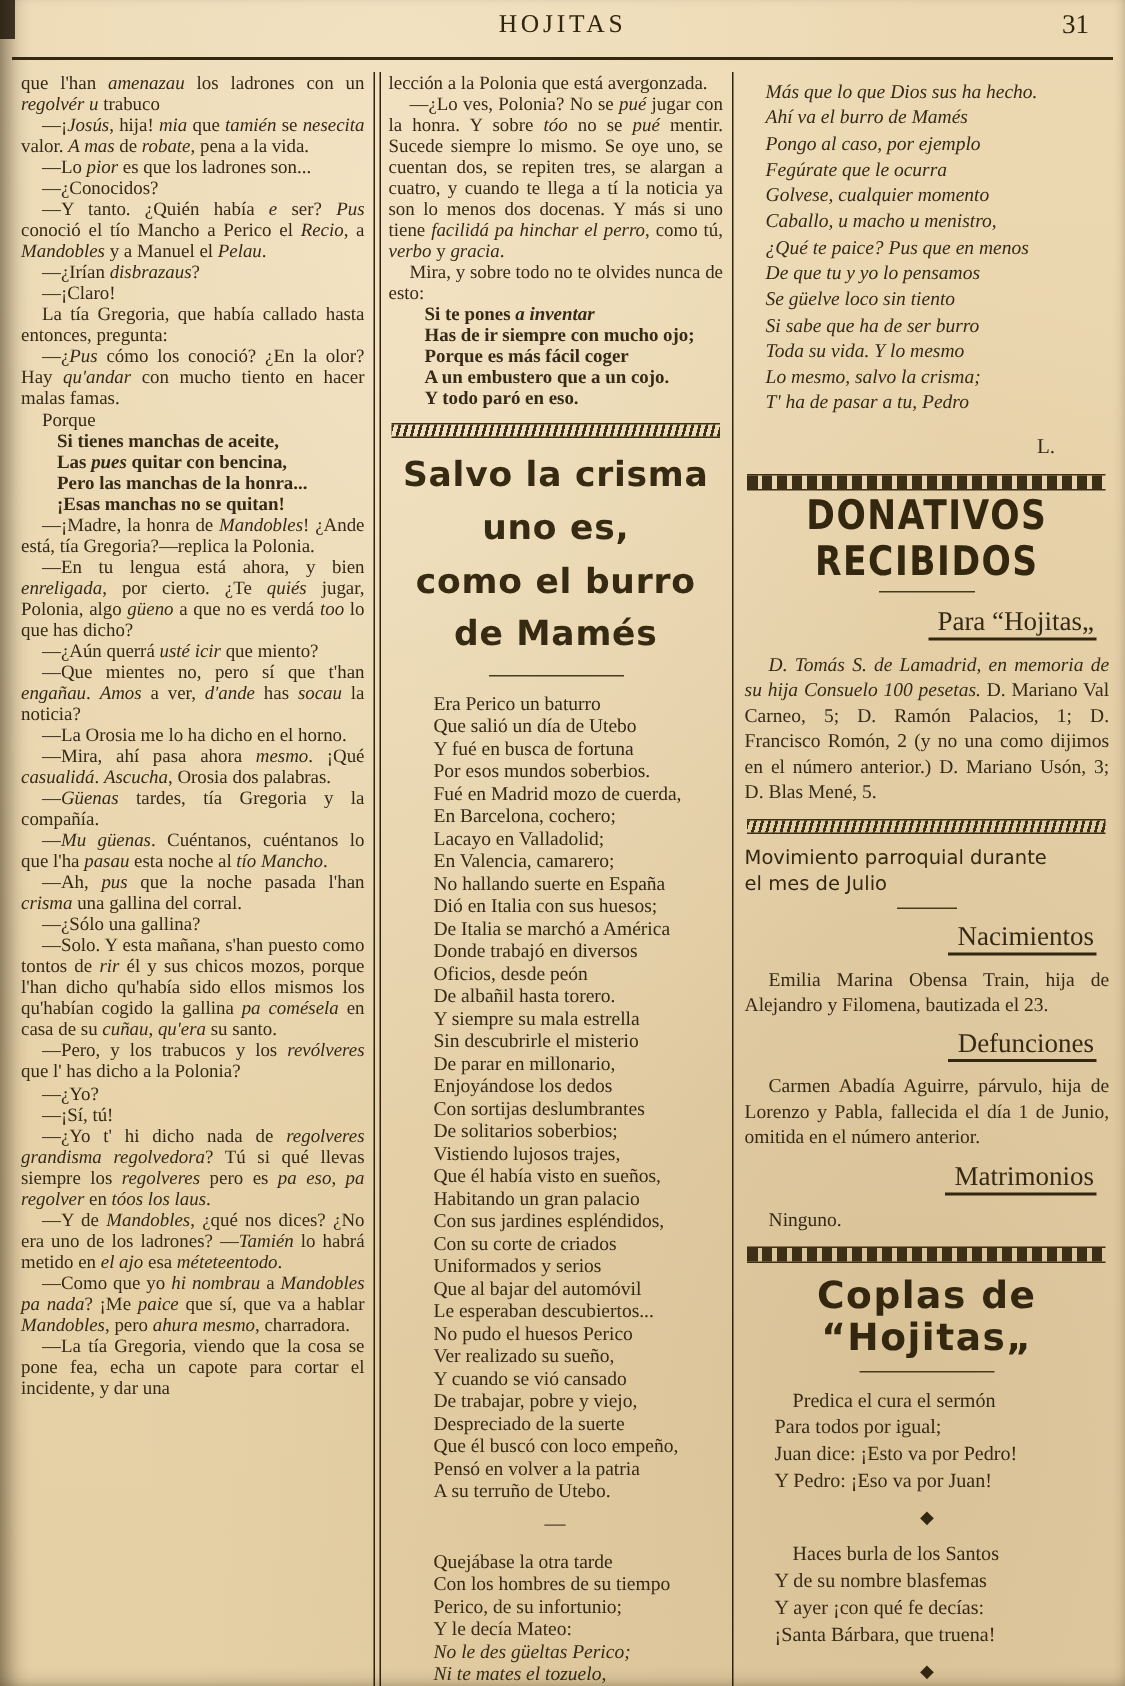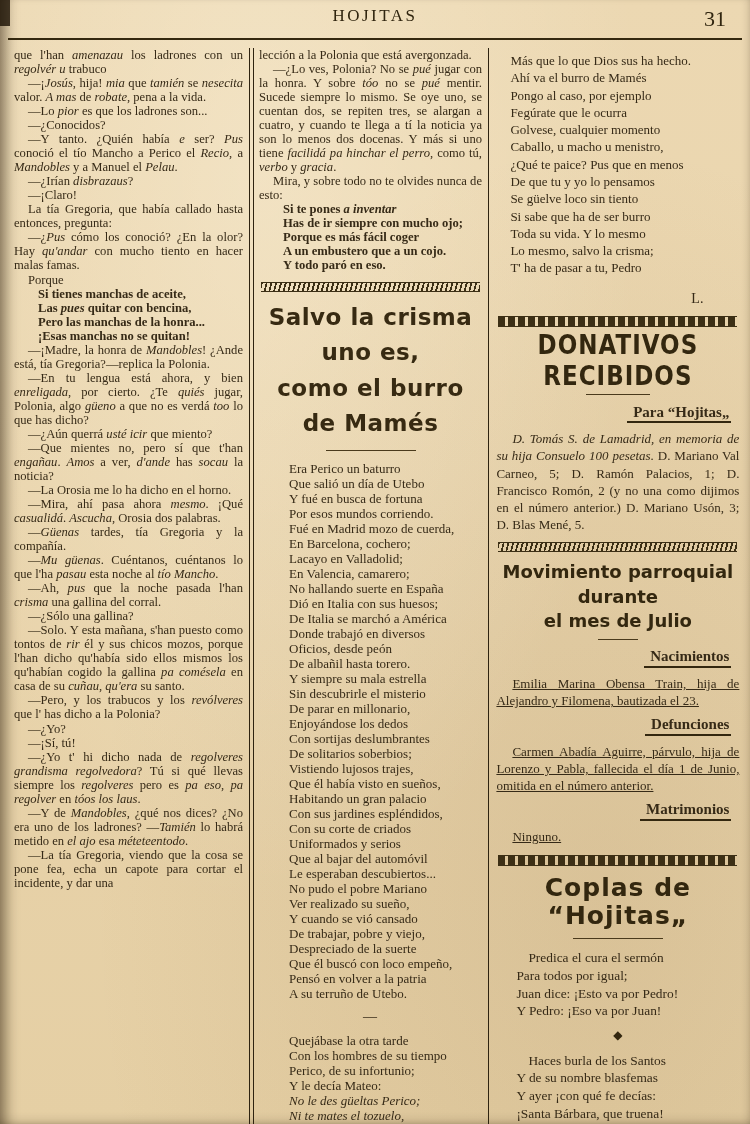--- a/index.html
+++ b/index.html
@@ -17,21 +17,21 @@
       linear-gradient(#ecd8b2,#e5cfa4);
     box-shadow: inset 16px 0 14px -11px rgba(35,22,4,.55), inset -6px 0 8px -6px rgba(35,22,4,.25), inset 0 -10px 12px -10px rgba(35,22,4,.3);
   }
   .corner-mark{position:absolute;left:0;top:0;width:10px;height:26px;background:rgba(25,15,2,.8);}
   
   .masthead{position:relative;height:30px;padding-top:6px;}
   .mast-title{
     position:absolute;left:0;right:0;text-align:center;
     font-size:17px;letter-spacing:2.5px;color:#30250f;
   }
-  .page-number{position:absolute;right:24px;top:6px;font-size:22px;color:#30250f;}
+  .page-number{position:absolute;right:24px;top:6px;font-size:18px;color:#30250f;}
   .head-rule{margin:2px 8px 0 8px;border-top:2px solid #34280f;height:0;}
 
   
   .columns{display:flex;align-items:stretch;padding:8px 10px 0 14px;height:1076px;}
   .col{font-size:12.6px;line-height:1.115;text-align:justify;}
   .col1{width:229px;}
   .col2{width:223px;}
   .col3{width:243px;}
   .sep-double{width:3px;margin:0 5px 0 6px;border-left:1.4px solid #2e2310;border-right:1px solid #2e2310;}
   .sep-single{width:1.4px;margin:0 7px 0 6px;background:#2e2310;}
@@ -51,43 +51,43 @@
   .crisma-head{
     font-family:"DejaVu Sans", sans-serif;font-size:23px;line-height:1.55;
     text-align:center;color:#372a12;letter-spacing:.5px;margin:6px 0 2px 0;text-indent:0;
   }
   .small-rule{width:90px;margin:8px auto 10px auto;border-top:1.3px solid #4a3a1c;height:0;}
   .poem{margin-left:30px;}
   .poem-line{text-align:left;font-size:13px;line-height:1.155;}
   .stanza-dash{text-align:center;font-size:14px;margin:8px 0 8px 0;letter-spacing:1px;}
 
   
-  .ital-poem{margin:4px 0 0 14px;}
+  .ital-poem{margin:4px 0 0 14px;font-style:italic;}
   .ital-line{text-align:left;font-size:13px;line-height:1.33;}
   .signature{text-align:right;margin:14px 36px 6px 0;font-size:14px;}
   .donativos-title{
     font-family:"DejaVu Sans", sans-serif;font-weight:bold;font-size:23px;
     letter-spacing:1px;text-align:center;color:#33270f;
     transform:scaleY(1.18);margin:8px 0 0 0;
   }
   .rule-under-title{width:64px;margin:7px auto 9px auto;border-top:1.2px solid #4a3a1c;height:0;}
   .subhead-right{text-align:right;margin:2px 8px 7px 0;}
   .subhead-right span{
-    display:inline-block;font-weight:bold;font-size:15px;
+    display:inline-block;font-weight:normal;font-size:18px;
     border-bottom:2px solid #33270f;padding:0 2px 1px 6px;
   }
   .note-body{font-size:13px;line-height:1.32;text-align:justify;}
   .note-body .para{text-indent:16px;}
   .mov-title{
-    font-family:"DejaVu Sans", sans-serif;font-weight:bold;font-size:18px;line-height:1.35;
-    text-align:center;color:#33270f;margin:4px 0 0 0;
+    font-family:"DejaVu Sans", sans-serif;font-weight:normal;font-size:13px;line-height:1.35;
+    color:#33270f;margin:4px 0 0 0;
   }
   .mov-rule{width:40px;margin:6px auto 8px auto;border-top:1.3px solid #4a3a1c;height:0;}
   .mov-section-body{font-size:13px;line-height:1.32;text-align:justify;margin-bottom:7px;}
-  .mov-section-body .para{text-indent:16px;text-decoration:underline;}
+  .mov-section-body .para{text-indent:16px;}
   .coplas-title{
     font-family:"DejaVu Sans", sans-serif;font-size:25px;letter-spacing:1px;
     text-align:center;color:#33270f;margin:8px 0 0 0;
   }
   .copla{margin-left:20px;}
   .copla .poem-line{font-size:13.4px;line-height:1.33;}
   .copla .poem-line:first-child{text-indent:12px;}
   .diamond{text-align:center;font-size:12px;margin:9px 0;color:#33270f;}
 </style>
 </head>
@@ -128,20 +128,21 @@
         <p class="para">—<i>Güenas</i> tardes, tía Gregoria y la compañía.</p>
         <p class="para">—<i>Mu güenas</i>. Cuéntanos, cuéntanos lo que l'ha <i>pasau</i> esta noche al <i>tío Mancho</i>.</p>
         <p class="para">—Ah, <i>pus</i> que la noche pasada l'han <i>crisma</i> una gallina del corral.</p>
         <p class="para">—¿Sólo una gallina?</p>
         <p class="para">—Solo. Y esta mañana, s'han puesto como tontos de <i>rir</i> él y sus chicos mozos, porque l'han dicho qu'había sido ellos mismos los qu'habían cogido la gallina <i>pa comésela</i> en casa de su <i>cuñau</i>, <i>qu'era</i> su santo.</p>
         <p class="para">—Pero, y los trabucos y los <i>revólveres</i> que l' has dicho a la Polonia?</p>
         <p class="para">—¿Yo?</p>
         <p class="para">—¡Sí, tú!</p>
         <p class="para">—¿Yo t' hi dicho nada de <i>regolveres grandisma regolvedora</i>? Tú si qué llevas siempre los <i>regolveres</i> pero es <i>pa eso</i>, <i>pa regolver</i> en <i>tóos los laus</i>.</p>
         <p class="para">—Y de <i>Mandobles</i>, ¿qué nos dices? ¿No era uno de los ladrones? —<i>Tamién</i> lo habrá metido en <i>el ajo</i> esa <i>méteteentodo</i>.</p>
+        <p class="para">—Como que yo <i>hi nombrau</i> a <i>Mandobles pa nada</i>? ¡Me <i>paice</i> que sí, que va a hablar <i>Mandobles</i>, pero <i>ahura mesmo</i>, charradora.</p>
         <p class="para">—La tía Gregoria, viendo que la cosa se pone fea, echa un capote para cortar el incidente, y dar una</p>
       </div>
 
     <div class="sep-double"></div>
 
     <div class="col col2">
       <div>
           <p class="para cont">lección a la Polonia que está avergonzada.</p>
           <p class="para">—¿Lo ves, Polonia? No se <i>pué</i> jugar con la honra. Y sobre <i>tóo</i> no se <i>pué</i> mentir. Sucede siempre lo mismo. Se oye uno, se cuentan dos, se repiten tres, se alargan a cuatro, y cuando te llega a tí la noticia ya son lo menos dos docenas. Y más si uno tiene <i>facilidá pa hinchar el perro</i>, como tú, <i>verbo</i> y <i>gracia</i>.</p>
           <p class="para">Mira, y sobre todo no te olvides nunca de esto:</p>
@@ -155,21 +156,21 @@
       <div class="braid"></div>
 
       <h2 class="crisma-head" style="margin-bottom:0;"><span>Salvo la crisma uno es,</span><br>
           <span>como el burro de Mamés</span></h2>
       <div class="small-rule"></div>
 
       <div class="poem">
           <p class="poem-line">Era Perico un baturro</p>
           <p class="poem-line">Que salió un día de Utebo</p>
           <p class="poem-line">Y fué en busca de fortuna</p>
-          <p class="poem-line">Por esos mundos corriendo.</p>
+          <p class="poem-line">Por esos mundos soberbios.</p>
           <p class="poem-line">Fué en Madrid mozo de cuerda,</p>
           <p class="poem-line">En Barcelona, cochero;</p>
           <p class="poem-line">Lacayo en Valladolid;</p>
           <p class="poem-line">En Valencia, camarero;</p>
           <p class="poem-line">No hallando suerte en España</p>
           <p class="poem-line">Dió en Italia con sus huesos;</p>
           <p class="poem-line">De Italia se marchó a América</p>
           <p class="poem-line">Donde trabajó en diversos</p>
           <p class="poem-line">Oficios, desde peón</p>
           <p class="poem-line">De albañil hasta torero.</p>
@@ -180,21 +181,21 @@
           <p class="poem-line">Con sortijas deslumbrantes</p>
           <p class="poem-line">De solitarios soberbios;</p>
           <p class="poem-line">Vistiendo lujosos trajes,</p>
           <p class="poem-line">Que él había visto en sueños,</p>
           <p class="poem-line">Habitando un gran palacio</p>
           <p class="poem-line">Con sus jardines espléndidos,</p>
           <p class="poem-line">Con su corte de criados</p>
           <p class="poem-line">Uniformados y serios</p>
           <p class="poem-line">Que al bajar del automóvil</p>
           <p class="poem-line">Le esperaban descubiertos...</p>
-          <p class="poem-line">No pudo el pobre Mariano</p>
+          <p class="poem-line">No pudo el huesos Perico</p>
           <p class="poem-line">Ver realizado su sueño,</p>
           <p class="poem-line">Y cuando se vió cansado</p>
           <p class="poem-line">De trabajar, pobre y viejo,</p>
           <p class="poem-line">Despreciado de la suerte</p>
           <p class="poem-line">Que él buscó con loco empeño,</p>
           <p class="poem-line">Pensó en volver a la patria</p>
           <p class="poem-line">A su terruño de Utebo.</p>
         </div>
 
       <div class="stanza-dash">—</div>

